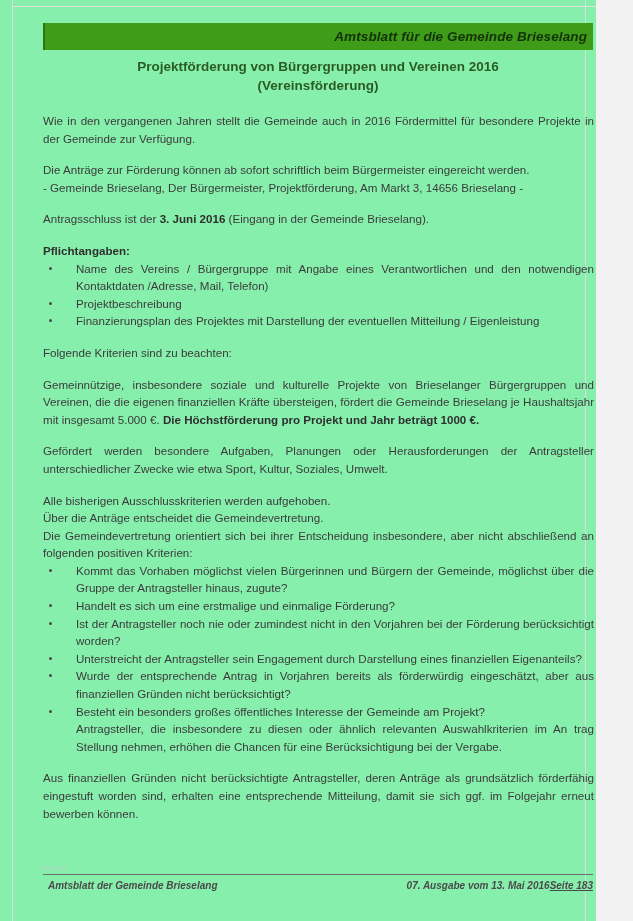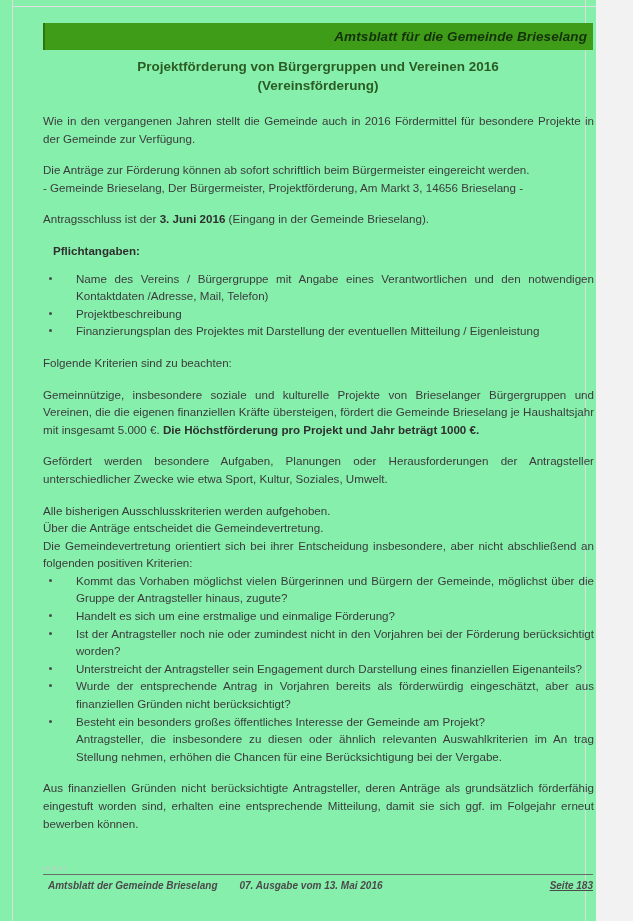--- a/index.html
+++ b/index.html
@@ -103,21 +103,21 @@
     text-align: justify;
   }
   p.para.tight { margin-bottom: 0; }
   p.para.nojust { text-align: left; }
 
   .spacer-sm { height: 14px; }
 
   strong { font-weight: bold; color: #2f2f2f; }
 
   .section-label {
-    margin: 10px;
+    margin: 0;
     font-weight: bold;
     color: #2f2f2f;
     font-size: 11.6px;
   }
 
   ul.bullets {
     list-style: none;
     margin: 0;
     padding: 0;
   }
@@ -170,21 +170,21 @@
     top: 880px;
     width: 550px;
     display: flex;
     align-items: baseline;
     font-size: 10px;
     font-style: italic;
     font-weight: bold;
     color: #4a4a4a;
   }
   .footer-left { flex: 0 0 auto; padding-left: 5px; }
-  .footer-center { flex: 1 1 auto; text-align: left; padding-left: 22px; }
+  .footer-center { flex: 1 1 auto; text-align: right; padding-left: 22px; }
   .footer-right { flex: 0 0 auto; text-align: center; text-decoration: underline; }
 </style>
 </head>
 <body>
 
 <div class="page">
 
   <div class="page-rule-left"></div>
   <div class="page-rule-right"></div>
   <div class="page-rule-top"></div>

